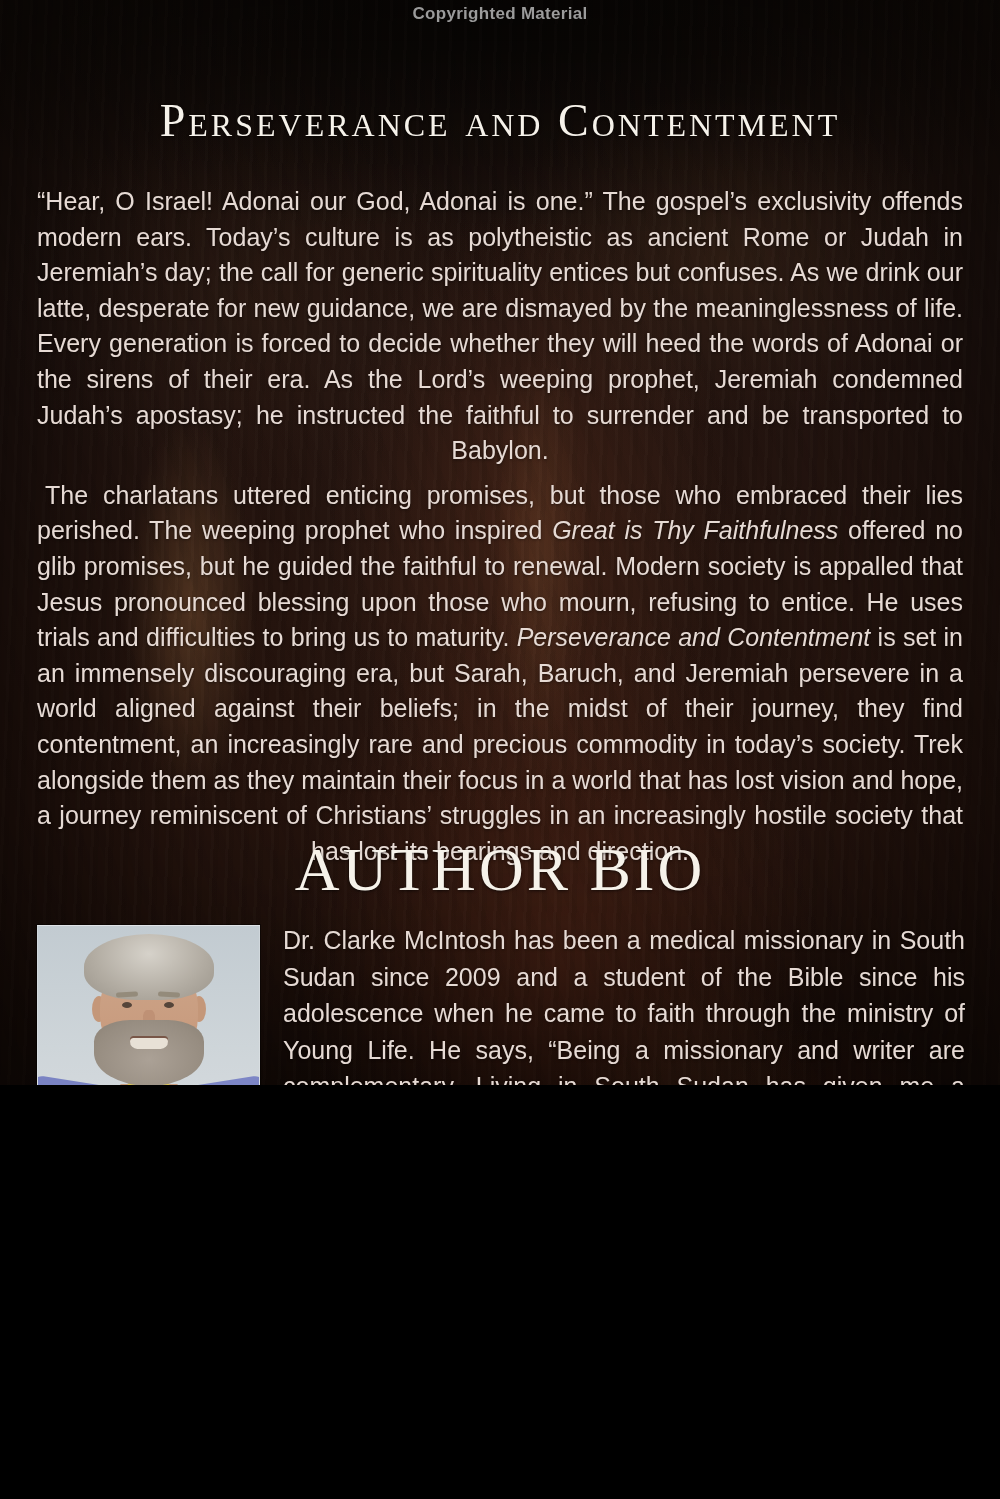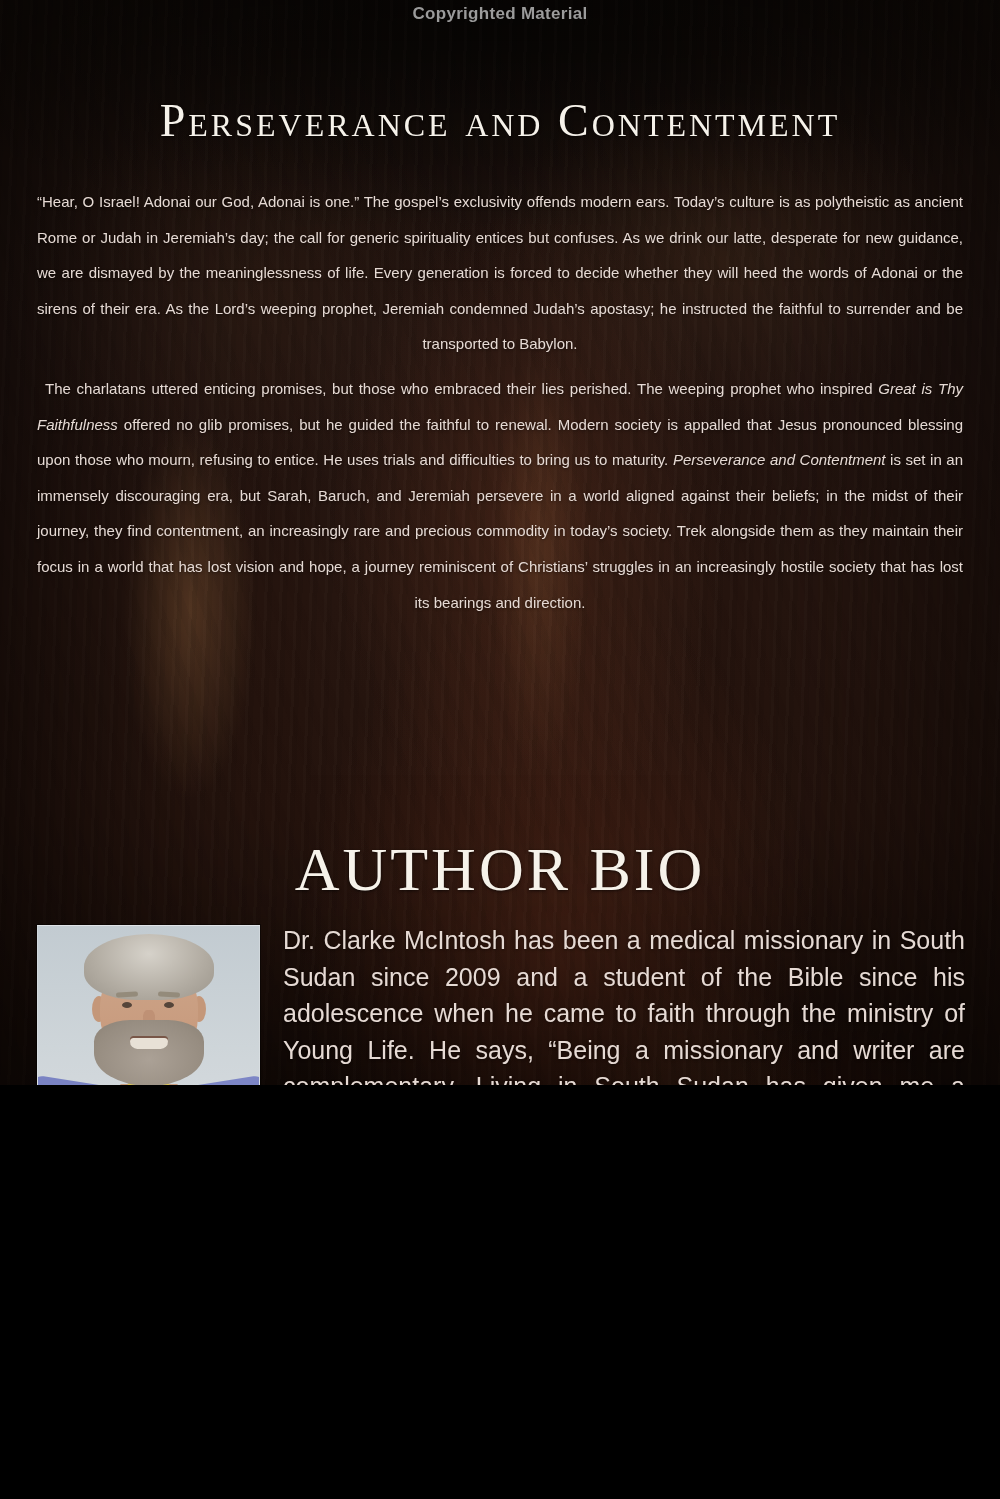--- a/index.html
+++ b/index.html
@@ -38,21 +38,21 @@
   .watermark.top{top:4px;}
   .watermark.bottom{top:1466px;}
   .title{
     top:94px;left:0;width:100%;margin:0;text-align:center;
     font-family:"Liberation Serif",serif;font-weight:500;
     font-variant:small-caps;font-size:46px;letter-spacing:3px;
     color:#f6f2ea;text-shadow:0 1px 3px rgba(0,0,0,0.6);
   }
   .synopsis{
     top:184px;left:37px;width:926px;
-    color:#e6dad4;font-size:15px;line-height:35.6px;
+    color:#e6dad4;font-size:25px;line-height:35.6px;
     text-shadow:0 1px 3px rgba(0,0,0,0.45);
   }
   .synopsis p{margin:0;text-align:justify;text-align-last:center;}
   .synopsis p.p2{margin-top:9px;text-indent:8px;}
   .synopsis i{}
   .bio-heading{
     top:834px;left:0;width:100%;margin:0;text-align:center;
     font-family:"Liberation Serif",serif;font-weight:500;
     font-size:62px;letter-spacing:3px;color:#f6f2ea;
     text-shadow:0 1px 3px rgba(0,0,0,0.6);

